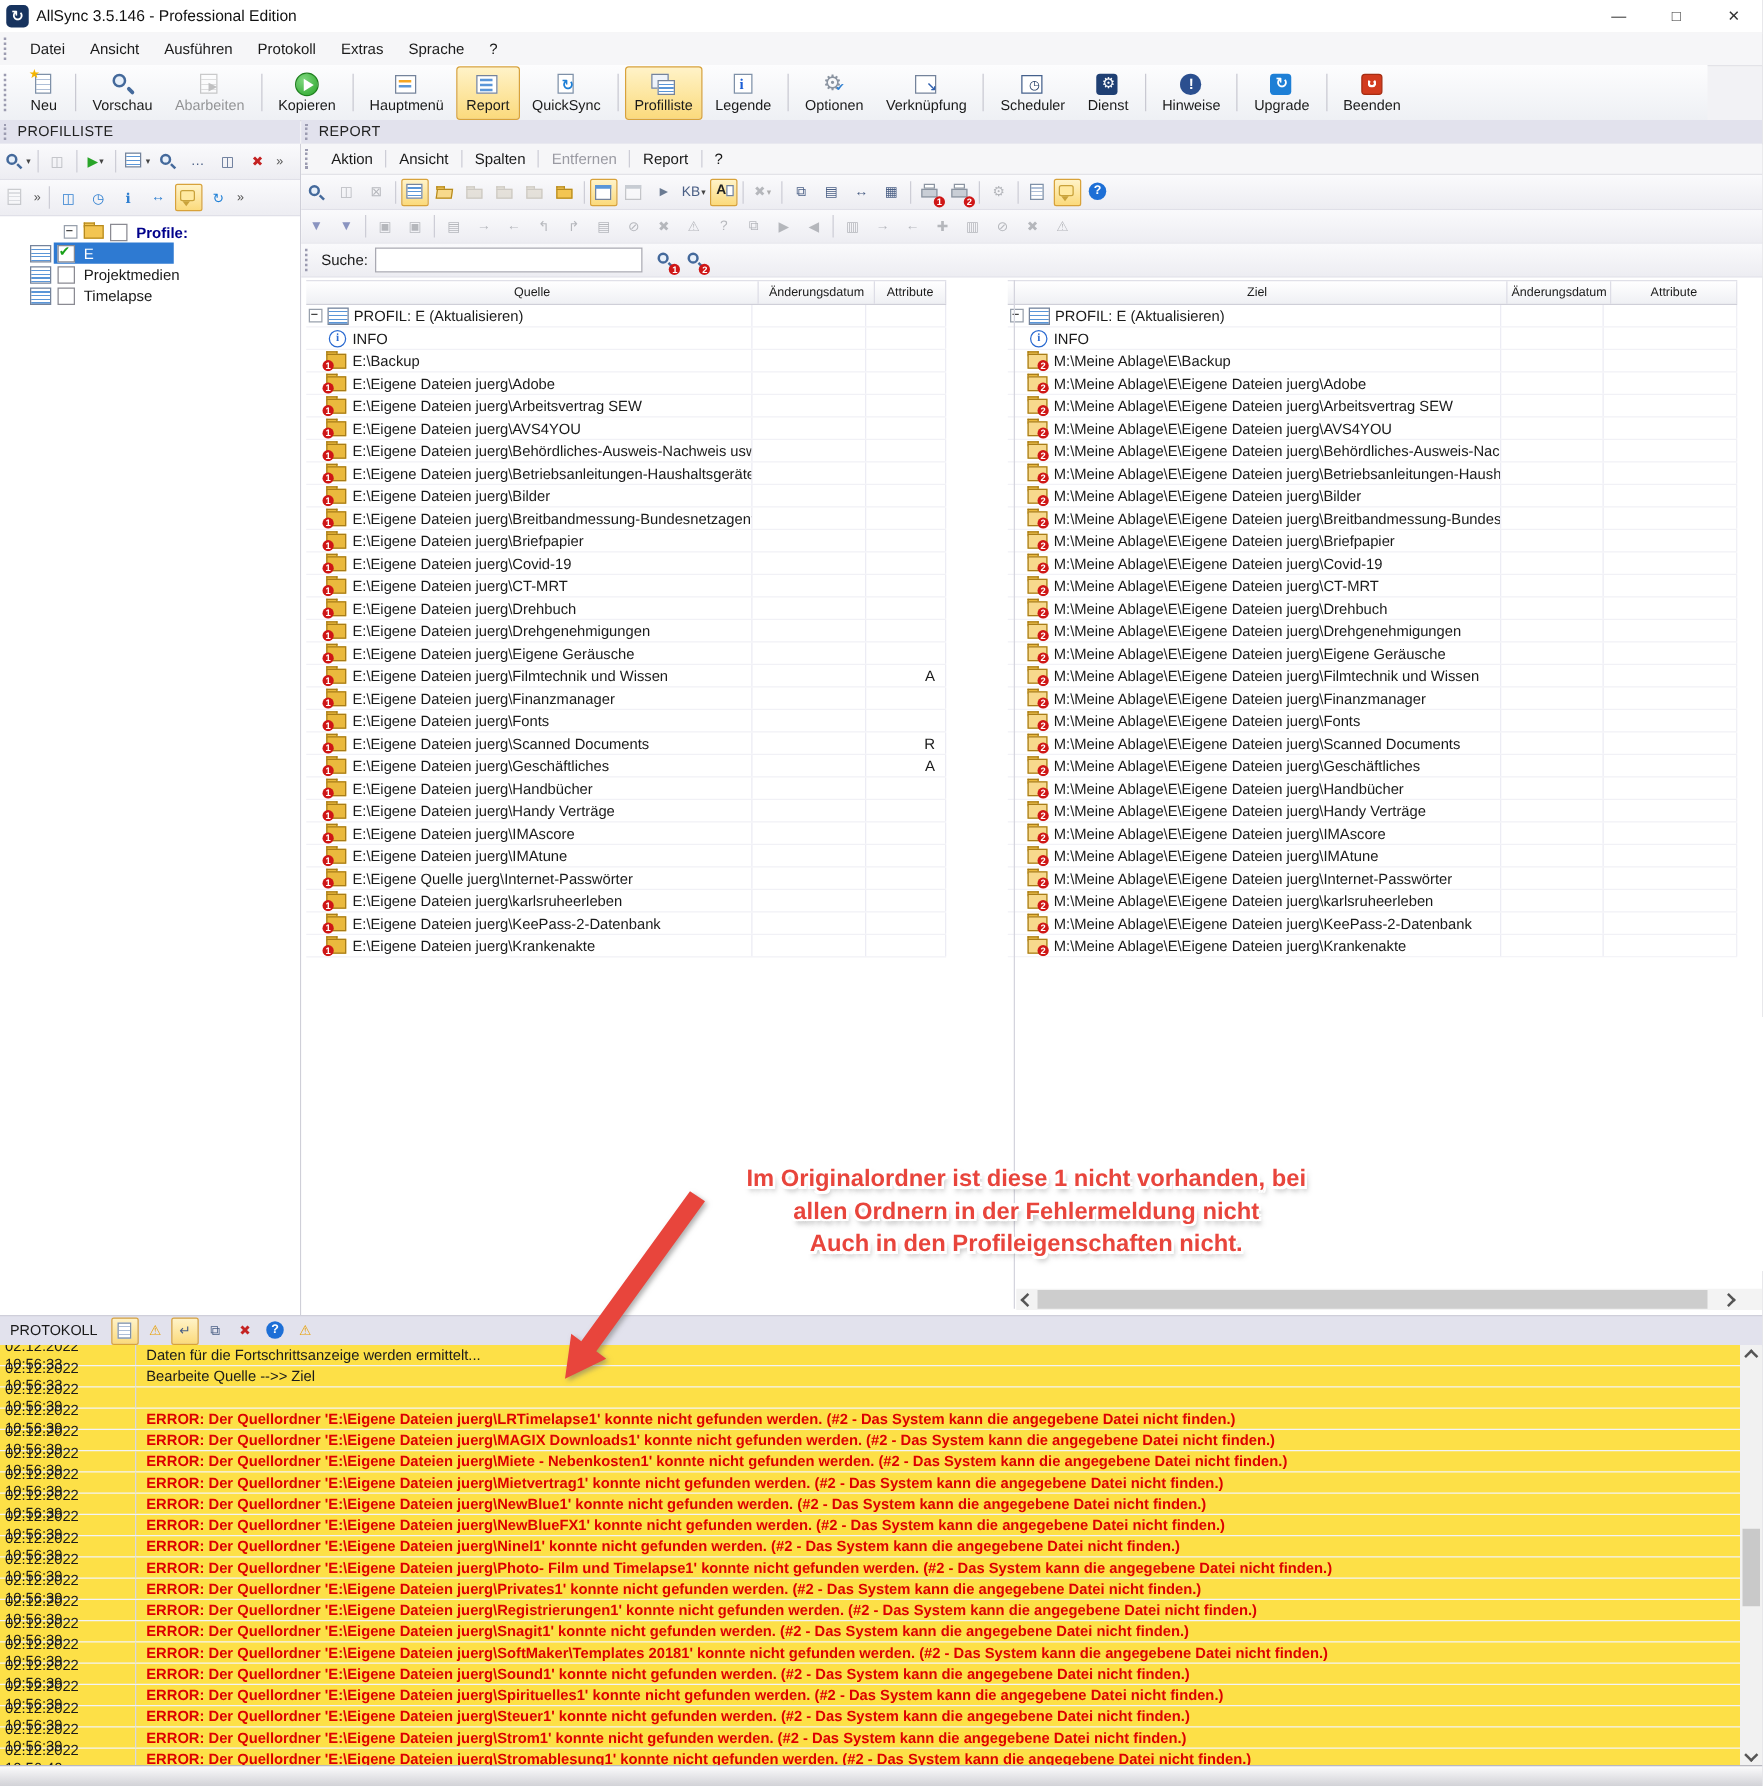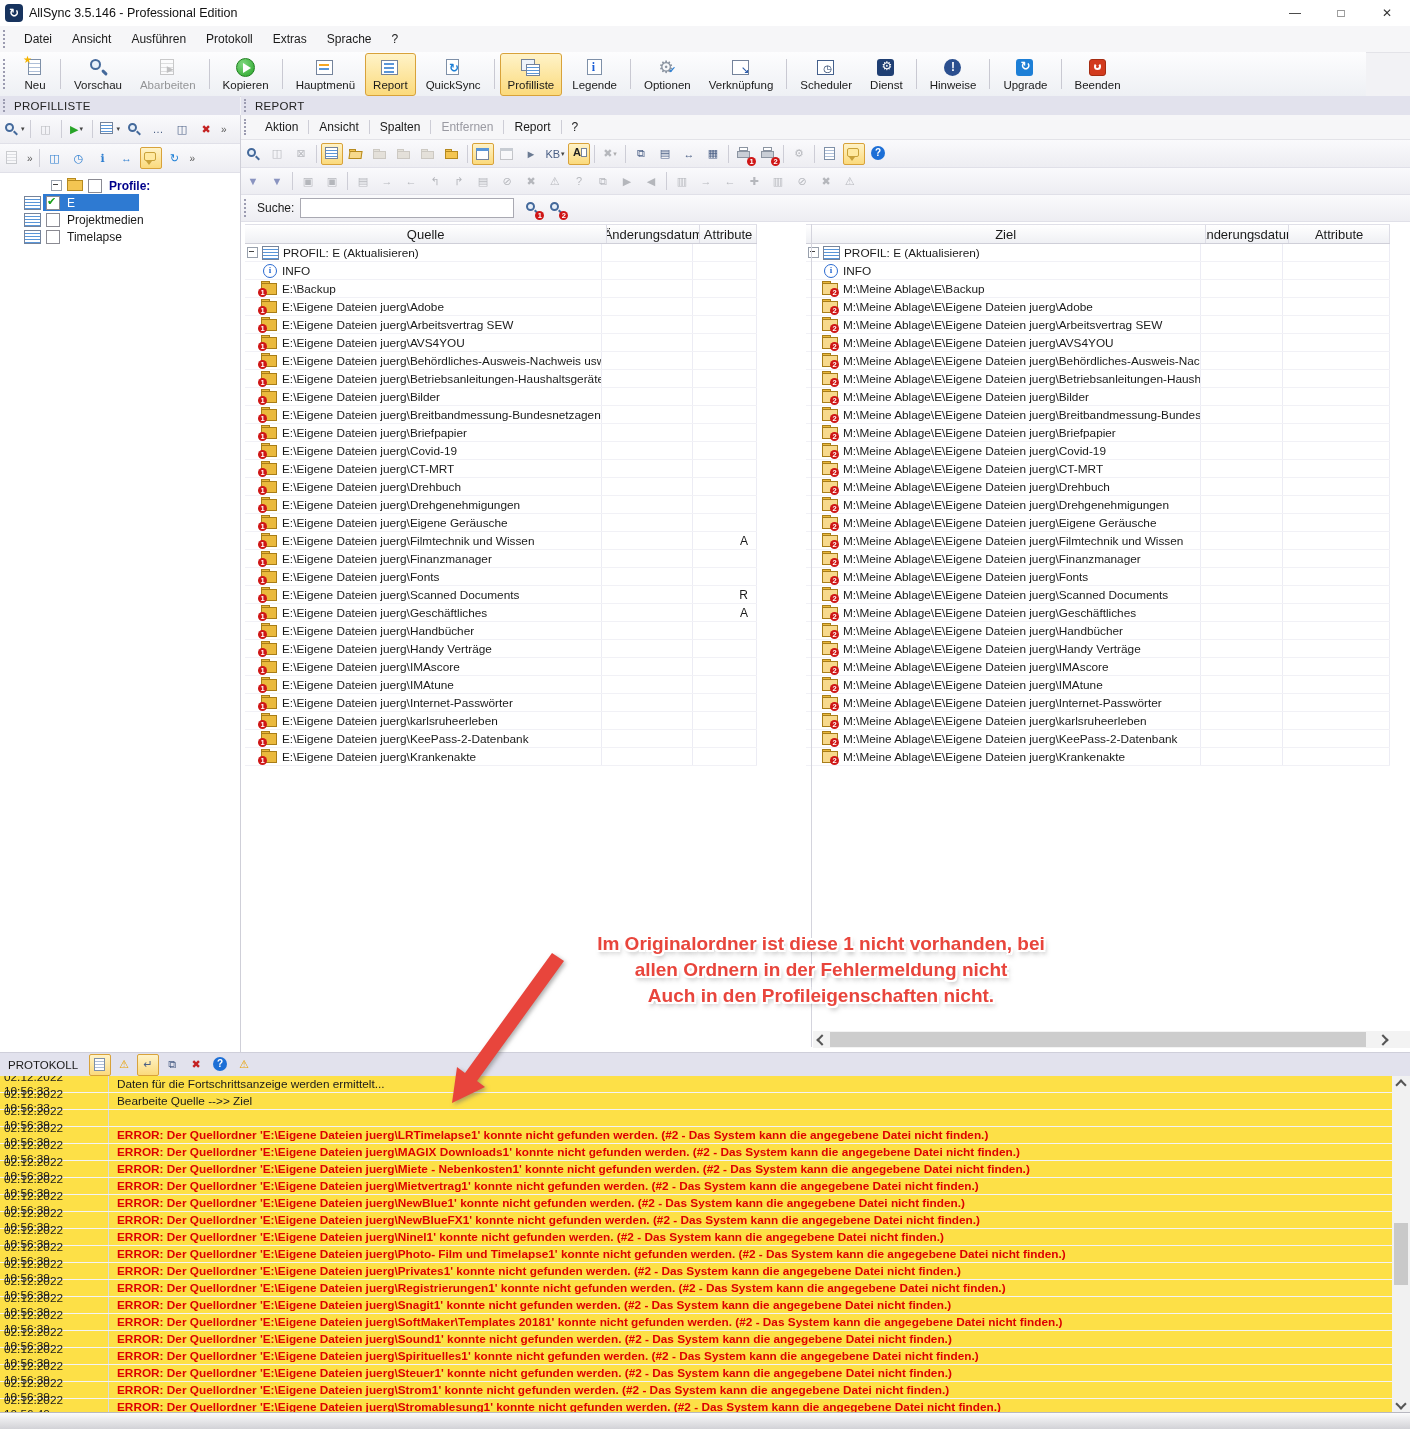--- a/index.html
+++ b/index.html
@@ -112,21 +112,21 @@
   .rmenu .mitem.dis{color:#9a9aa2;}
   .msep{width:1px;height:14px;background:#cdcdd6;}
   .searchrow{display:flex;align-items:center;height:26px;background:linear-gradient(#fafafc,#ededf2);border-bottom:1px solid #e0e0e8;}
   .searchlbl{margin:0 6px 0 2px;}
   .searchbox{width:206px;height:18px;border:1px solid #a9a9b2;background:#fff;font:inherit;padding:0 3px;}
   
   .tablewrap{position:absolute;top:109px;}
   .src-table{left:4px;width:512px;}
   .tgt-table{left:565px;width:584px;overflow:hidden;}
   .thead{display:flex;height:18px;background:linear-gradient(#ffffff,#eff0f4);border-top:1px solid #e0e0e8;border-bottom:1px solid #cfcfd8;}
-  .th{display:flex;align-items:center;justify-content:center;border-right:1px solid #dddde6;font-size:13px;overflow:hidden;white-space:nowrap;}
+  .th{display:flex;align-items:center;justify-content:center;border-right:1px solid #dddde6;font-size:10px;overflow:hidden;white-space:nowrap;}
   .row{display:flex;height:17px;align-items:center;border-bottom:1px solid #f1f1f6;}
   .cell{height:100%;display:flex;align-items:center;border-right:1px solid #ececf4;overflow:hidden;white-space:nowrap;}
   .src-table .c0{width:362px;}.src-table .c1{width:92px;}.src-table .c2{width:56px;}
   .tgt-table .c0{width:400px;}.tgt-table .c1{width:82px;}.tgt-table .c2{width:100px;}
   .cell.attr{justify-content:flex-end;padding-right:8px;}
   .row .name{padding-left:2px;font-size:11.8px;}
   .iic{width:12px;height:12px;border:1.5px solid #2a6ad0;border-radius:50%;color:#2a6ad0;font-weight:bold;font-size:9px;text-align:center;line-height:11px;margin:0 3px 0 18px;flex:none;font-family:"Liberation Serif",serif;}
   .fic{position:relative;width:16px;height:13px;margin:0 3px 0 16px;flex:none;}
   .fic::before{content:"";position:absolute;left:0;top:-1px;width:7px;height:3px;background:#eab93d;border:1px solid #a87d18;border-bottom:none;}
   .fic::after{content:"";position:absolute;left:0;top:1px;width:14px;height:10px;background:#eab93d;border:1px solid #a87d18;}
@@ -812,21 +812,21 @@
             <span class="name">E:\Eigene Dateien juerg\IMAtune</span>
           </span>
           <span class="cell c1"></span>
           <span class="cell c2 attr"></span>
         </div>
         <div class="row folder">
           <span class="cell c0">
             <span class="fic">
               <span class="b">1</span>
             </span>
-            <span class="name">E:\Eigene Dateien juerg\Internet-Passwörter</span>
+            <span class="name">E:\Eigene Quelle juerg\Internet-Passwörter</span>
           </span>
           <span class="cell c1"></span>
           <span class="cell c2 attr"></span>
         </div>
         <div class="row folder">
           <span class="cell c0">
             <span class="fic">
               <span class="b">1</span>
             </span>
             <span class="name">E:\Eigene Dateien juerg\karlsruheerleben</span>

